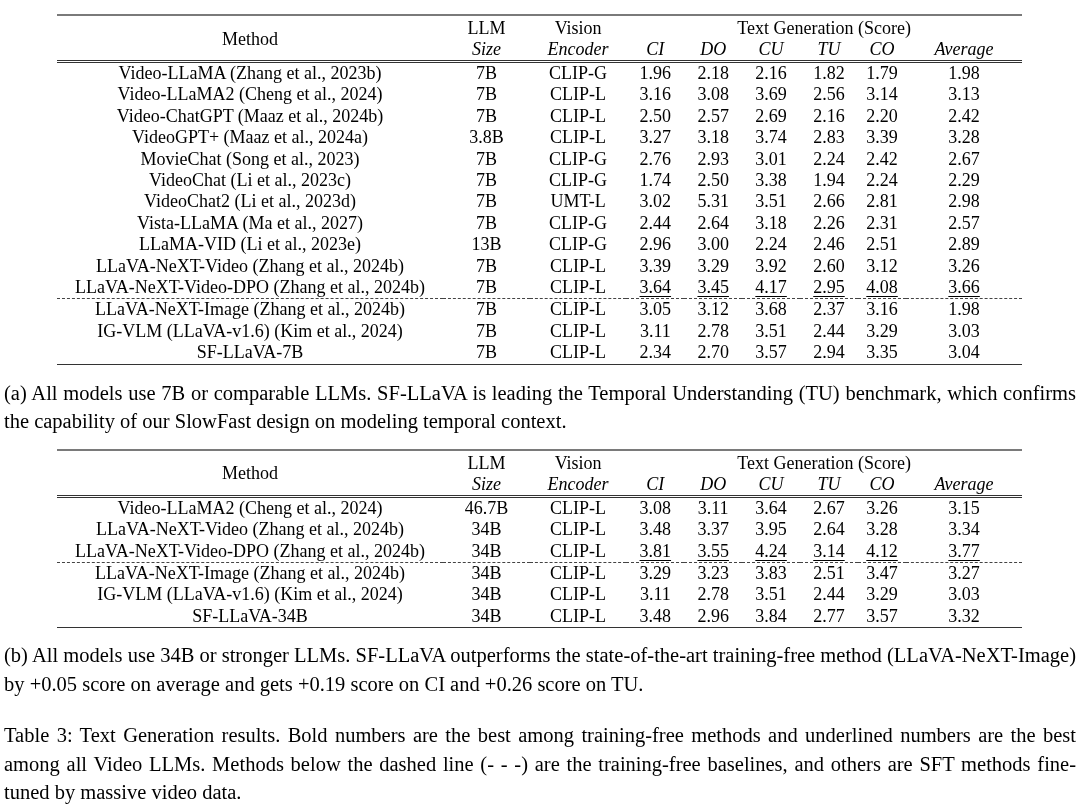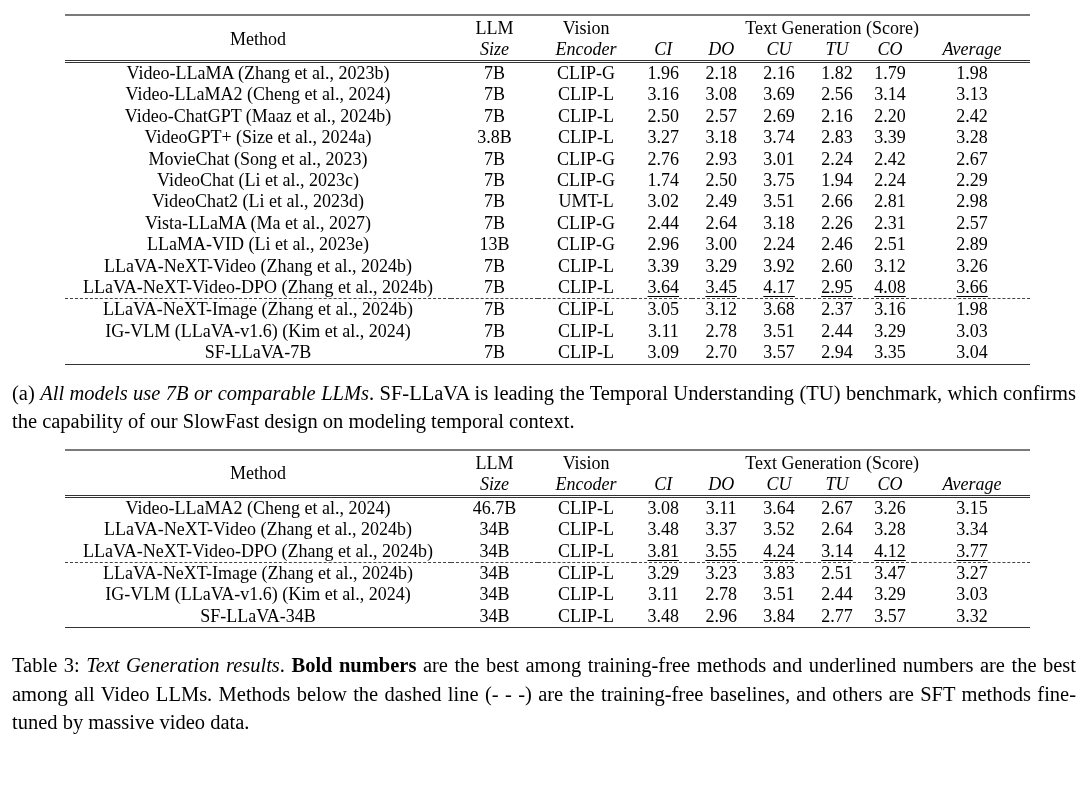--- a/index.html
+++ b/index.html
@@ -1,21 +1,21 @@
 <!DOCTYPE html>
 <html><head>
 <meta charset="utf-8">
 <style>
   html,body{margin:0;padding:0;}
   body{
     width:1080px;height:804px;background:#ffffff;color:#000;
     font-family:"Liberation Serif","DejaVu Serif",serif;
     overflow:hidden;
   }
-  .page{width:1080px;height:804px;box-sizing:border-box;padding-top:14px;padding-left:8px;}
+  .page{width:1080px;height:804px;box-sizing:border-box;padding-top:14px;}
 
   table.results{
     border-collapse:collapse;table-layout:fixed;
     width:965px;margin-left:57px;
     font-size:18px;
     border-top:2.5px solid #7a7a7a;
   }
   table.results th, table.results td{
     padding:0;text-align:center;font-weight:normal;
     line-height:21.4px;white-space:nowrap;overflow:visible;
@@ -30,22 +30,22 @@
   table.results tbody tr.dashed-below td{border-bottom:1.6px dashed #444;text-align:center;}
   td.u, span.u{text-decoration:underline;text-underline-offset:2.5px;}
   td.b{font-weight:bold;}
 
   .caption{
     font-size:20.5px;line-height:28.5px;text-align:justify;
     margin:14px 4px 0 4px;
   }
   .caption-b{margin-top:13px;}
   .table-caption{margin-top:23px;}
-  .seg-italic{font-style:italic;}
-  .seg-bold{font-weight:bold;}
+  .seg-italic{}
+  .seg-bold{font-weight:normal;}
   .seg-underline{text-underline-offset:2.5px;}
   .tbl-b{margin-top:13px;}
 </style>
 </head>
 <body>
 
 <div class="page">
 
   <table class="results">
     <colgroup>
@@ -105,21 +105,21 @@
           <td>7B</td>
           <td>CLIP-L</td>
           <td>2.50</td>
           <td>2.57</td>
           <td>2.69</td>
           <td>2.16</td>
           <td>2.20</td>
           <td>2.42</td>
         </tr>
         <tr>
-          <td>VideoGPT+ (Size et al., 2024a)</td>
+          <td>VideoGPT+ (Maaz et al., 2024a)</td>
           <td>3.8B</td>
           <td>CLIP-L</td>
           <td>3.27</td>
           <td>3.18</td>
           <td>3.74</td>
           <td>2.83</td>
           <td>3.39</td>
           <td>3.28</td>
         </tr>
         <tr>
@@ -132,31 +132,31 @@
           <td>2.24</td>
           <td>2.42</td>
           <td>2.67</td>
         </tr>
         <tr>
           <td>VideoChat (Li et al., 2023c)</td>
           <td>7B</td>
           <td>CLIP-G</td>
           <td>1.74</td>
           <td>2.50</td>
-          <td>3.75</td>
+          <td>3.38</td>
           <td>1.94</td>
           <td>2.24</td>
           <td>2.29</td>
         </tr>
         <tr>
           <td>VideoChat2 (Li et al., 2023d)</td>
           <td>7B</td>
           <td>UMT-L</td>
           <td>3.02</td>
-          <td>2.49</td>
+          <td>5.31</td>
           <td>3.51</td>
           <td>2.66</td>
           <td>2.81</td>
           <td>2.98</td>
         </tr>
         <tr>
           <td>Vista-LLaMA (Ma et al., 2027)</td>
           <td>7B</td>
           <td>CLIP-G</td>
           <td>2.44</td>
@@ -218,21 +218,21 @@
           <td>2.78</td>
           <td>3.51</td>
           <td>2.44</td>
           <td>3.29</td>
           <td>3.03</td>
         </tr>
         <tr>
           <td class="b">SF-LLaVA-7B</td>
           <td>7B</td>
           <td>CLIP-L</td>
-          <td>3.09</td>
+          <td>2.34</td>
           <td>2.70</td>
           <td>3.57</td>
           <td class="b">2.94</td>
           <td class="b">3.35</td>
           <td>3.04</td>
         </tr>
       </tbody>
   </table>
 
   <div class="caption caption-a"><span class="seg-normal">(a) </span><span class="seg-italic">All models use 7B or comparable LLMs</span><span class="seg-normal">. SF-LLaVA is leading the Temporal Understanding (TU) benchmark, which confirms the capability of our SlowFast design on modeling temporal context.</span></div>
@@ -278,21 +278,21 @@
           <td>2.67</td>
           <td>3.26</td>
           <td>3.15</td>
         </tr>
         <tr>
           <td>LLaVA-NeXT-Video (Zhang et al., 2024b)</td>
           <td>34B</td>
           <td>CLIP-L</td>
           <td>3.48</td>
           <td>3.37</td>
-          <td>3.52</td>
+          <td>3.95</td>
           <td>2.64</td>
           <td>3.28</td>
           <td>3.34</td>
         </tr>
         <tr class="dashed-below">
           <td>LLaVA-NeXT-Video-DPO (Zhang et al., 2024b)</td>
           <td>34B</td>
           <td>CLIP-L</td>
           <td class="u">3.81</td>
           <td class="u">3.55</td>
@@ -330,16 +330,17 @@
           <td class="b">3.48</td>
           <td>2.96</td>
           <td class="b">3.84</td>
           <td class="b">2.77</td>
           <td class="b">3.57</td>
           <td class="b">3.32</td>
         </tr>
       </tbody>
   </table>
 
+  <div class="caption caption-b"><span class="seg-normal">(b) </span><span class="seg-italic">All models use 34B or stronger LLMs</span><span class="seg-normal">. SF-LLaVA outperforms the state-of-the-art training-free method (LLaVA-NeXT-Image) by +0.05 score on average and gets +0.19 score on CI and +0.26 score on TU.</span></div>
 
   <div class="caption table-caption"><span class="seg-normal">Table 3: </span><span class="seg-italic">Text Generation results</span><span class="seg-normal">. </span><span class="seg-bold">Bold numbers</span><span class="seg-normal"> are the best among training-free methods and </span><span class="seg-underline">underlined numbers</span><span class="seg-normal"> are the best among all Video LLMs. Methods below the dashed line (- - -) are the training-free baselines, and others are SFT methods fine-tuned by massive video data.</span></div>
 
 </div>
 
 </body></html>

